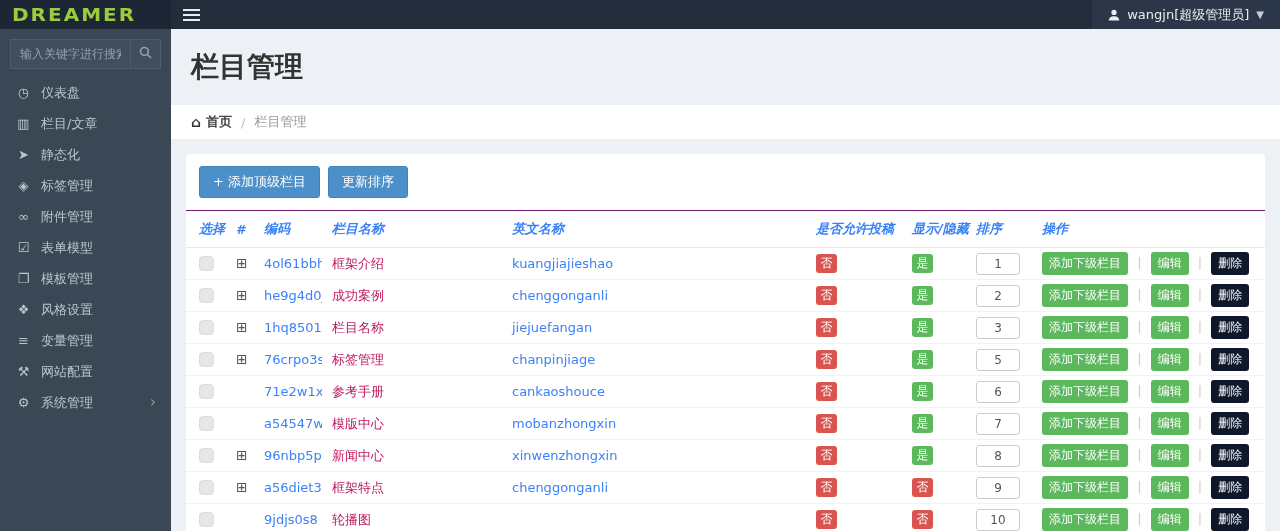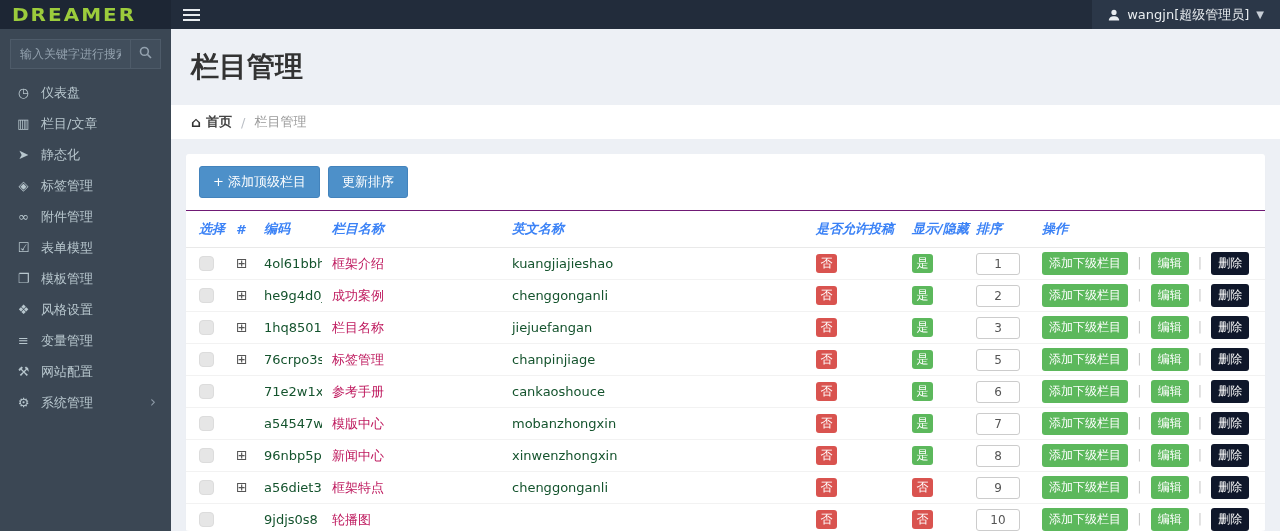--- a/index.html
+++ b/index.html
@@ -41,21 +41,21 @@
   .box-header { padding:12px 13px; border-bottom:1px solid #701a75; display:flex; gap:8px; }
   .btn-blue { background:#4d90c9; color:#fff; border:1px solid #4383bc; border-radius:3px; padding:6px 13px; font-size:13px; cursor:pointer; font-family:inherit; }
 
   table.grid { width:100%; border-collapse:collapse; table-layout:fixed; font-size:13px; color:#555; }
   table.grid th { text-align:left; color:#3b82f6; font-weight:bold; padding:9px 10px; border-bottom:1px solid #e9e9e9; white-space:nowrap;font-style:italic; }
   table.grid th:first-child, table.grid td:first-child { padding-left:13px; }
   table.grid td { padding:4px 10px; border-bottom:1px solid #f2f2f2; height:30px; vertical-align:middle; white-space:nowrap; overflow:hidden; }
   .cb { width:15px; height:15px; background:#e6e6e6; border:1px solid #dcdcdc; border-radius:4px; cursor:pointer; }
   .expand { font-size:14px; color:#555; cursor:pointer; line-height:1; }
   .cat-link { color:#be185d; text-decoration:none; cursor:pointer; }
-  .code-cell, .en-cell { color:#14532d; }
+  .code-cell, .en-cell { color:#3b82f6; }
   .badge { display:inline-block; min-width:21px; padding:0 4px; height:19px; line-height:19px; text-align:center; border-radius:3px; color:#fff; font-size:12px; }
   .badge-green { background:#5cb85c; }
   .badge-red { background:#d9534f; }
   .sort-input { width:44px; height:22px; border:1px solid #ccc; border-radius:3px; text-align:center; font-size:12px; color:#555; font-family:inherit; outline:none; }
   .btn-xs { border:none; border-radius:3px; color:#fff; font-size:12px; padding:3px 7px; cursor:pointer; font-family:inherit; }
   .btn-xs.green { background:#5cb85c; }
   .btn-xs.red { background:#0f172a; }
   .sep { color:#ccc; margin:0 5px; }
 </style>
 </head>

